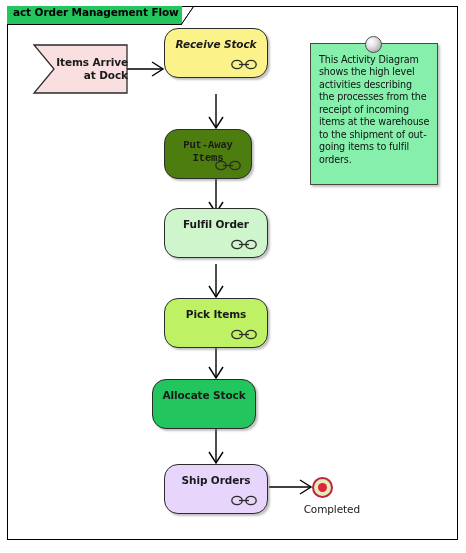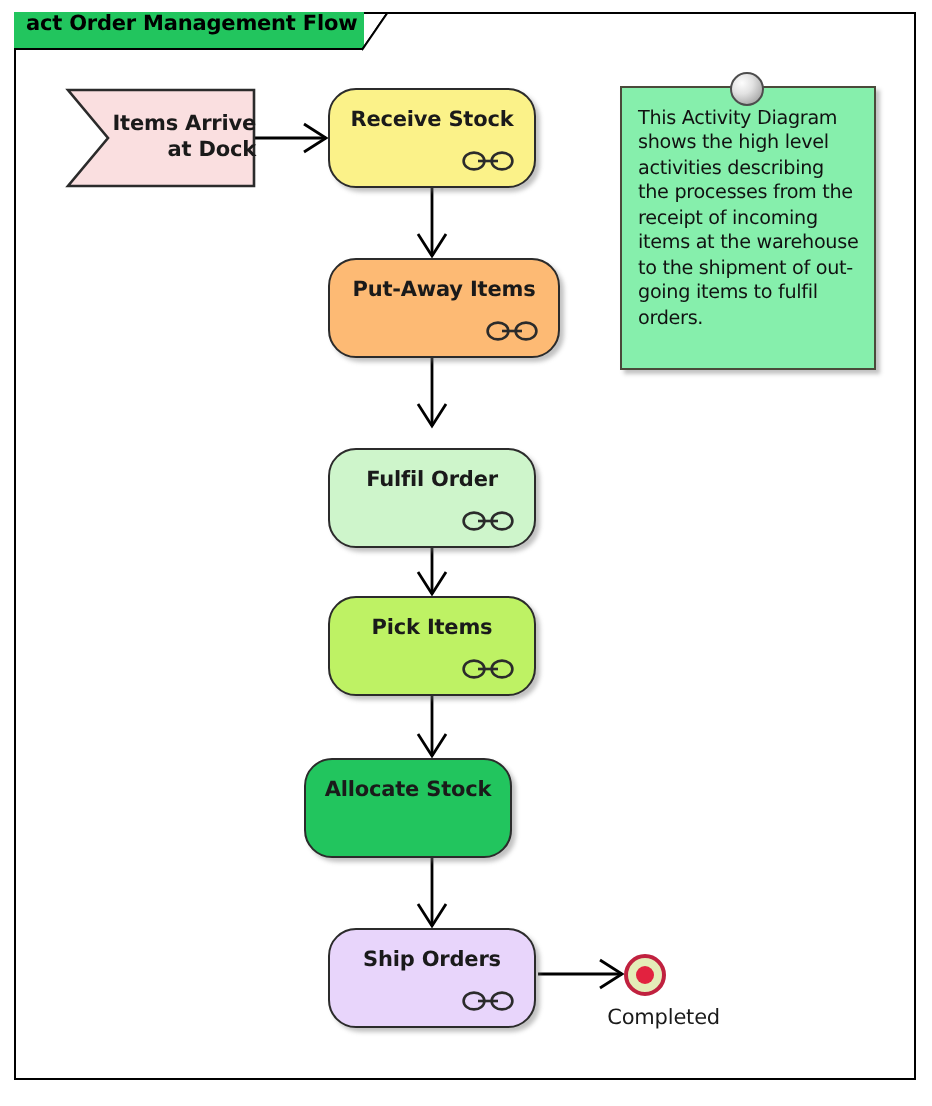--- a/index.html
+++ b/index.html
@@ -271,39 +271,39 @@
 <div class="node" id="event-items-arrive" style="left:33px; top:44px;">
   <svg class="event-shape" viewBox="0 0 95 50">
     <path d="M 1 1 L 94 1 L 94 49 L 1 49 L 21 25 Z" fill="#fadfe0" stroke="#2b2b2b" stroke-width="1.3" stroke-linejoin="miter"></path>
   </svg>
   <div class="event-label">
     <span>Items Arrive</span>
     <span>at Dock</span>
   </div>
 </div>
 
-<div class="node activity-node" id="node-receive-stock" style="left:164px; top:44px; width:104px; height:50px; background:#fbf289;">
+<div class="node activity-node" id="node-receive-stock" style="left:164px; top:28px; width:104px; height:50px; background:#fbf289;font-style:italic;">
   <span class="activity-label">Receive Stock</span>
   <svg class="composite-icon" viewBox="0 0 26 11">
     <line x1="8" y1="5.5" x2="18" y2="5.5" stroke="#2b2b2b" stroke-width="1.3"></line>
     <ellipse cx="6" cy="5.5" rx="5.2" ry="4.2" fill="none" stroke="#2b2b2b" stroke-width="1.3"></ellipse>
     <ellipse cx="20" cy="5.5" rx="5.2" ry="4.2" fill="none" stroke="#2b2b2b" stroke-width="1.3"></ellipse>
   </svg>
 </div>
 
-<div class="node activity-node" id="node-put-away-items" style="left:164px; top:129px; width:116px; height:50px; background:#fdba74;">
+<div class="node activity-node" id="node-put-away-items" style="left:164px; top:129px; width:88px; height:50px; background:#4d7c0f;font-family:Liberation Mono, monospace;">
   <span class="activity-label">Put-Away Items</span>
   <svg class="composite-icon" viewBox="0 0 26 11">
     <line x1="8" y1="5.5" x2="18" y2="5.5" stroke="#2b2b2b" stroke-width="1.3"></line>
     <ellipse cx="6" cy="5.5" rx="5.2" ry="4.2" fill="none" stroke="#2b2b2b" stroke-width="1.3"></ellipse>
     <ellipse cx="20" cy="5.5" rx="5.2" ry="4.2" fill="none" stroke="#2b2b2b" stroke-width="1.3"></ellipse>
   </svg>
 </div>
 
-<div class="node activity-node" id="node-fulfil-order" style="left:164px; top:224px; width:104px; height:50px; background:#cef5cb;">
+<div class="node activity-node" id="node-fulfil-order" style="left:164px; top:208px; width:104px; height:50px; background:#cef5cb;">
   <span class="activity-label">Fulfil Order</span>
   <svg class="composite-icon" viewBox="0 0 26 11">
     <line x1="8" y1="5.5" x2="18" y2="5.5" stroke="#2b2b2b" stroke-width="1.3"></line>
     <ellipse cx="6" cy="5.5" rx="5.2" ry="4.2" fill="none" stroke="#2b2b2b" stroke-width="1.3"></ellipse>
     <ellipse cx="20" cy="5.5" rx="5.2" ry="4.2" fill="none" stroke="#2b2b2b" stroke-width="1.3"></ellipse>
   </svg>
 </div>
 
 <div class="node activity-node" id="node-pick-items" style="left:164px; top:298px; width:104px; height:50px; background:#bef264;">
   <span class="activity-label">Pick Items</span>

